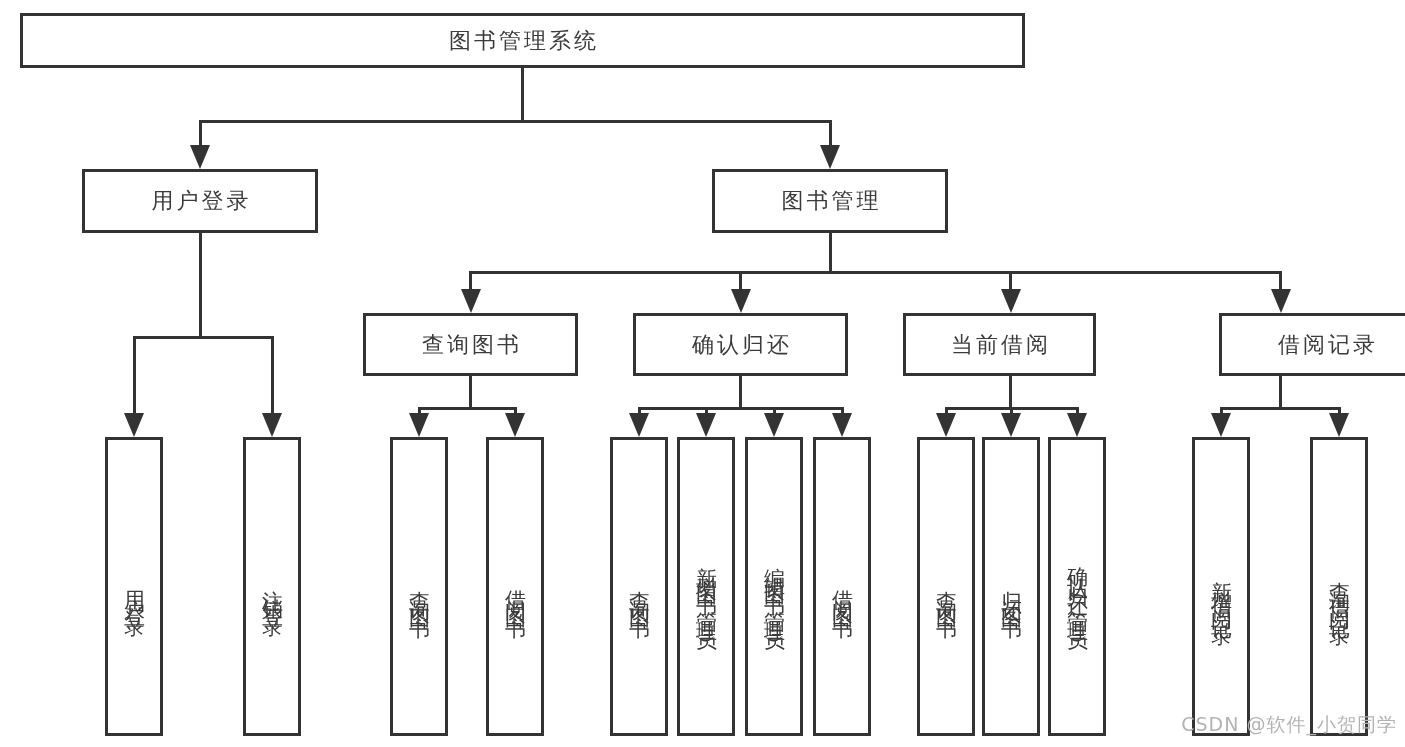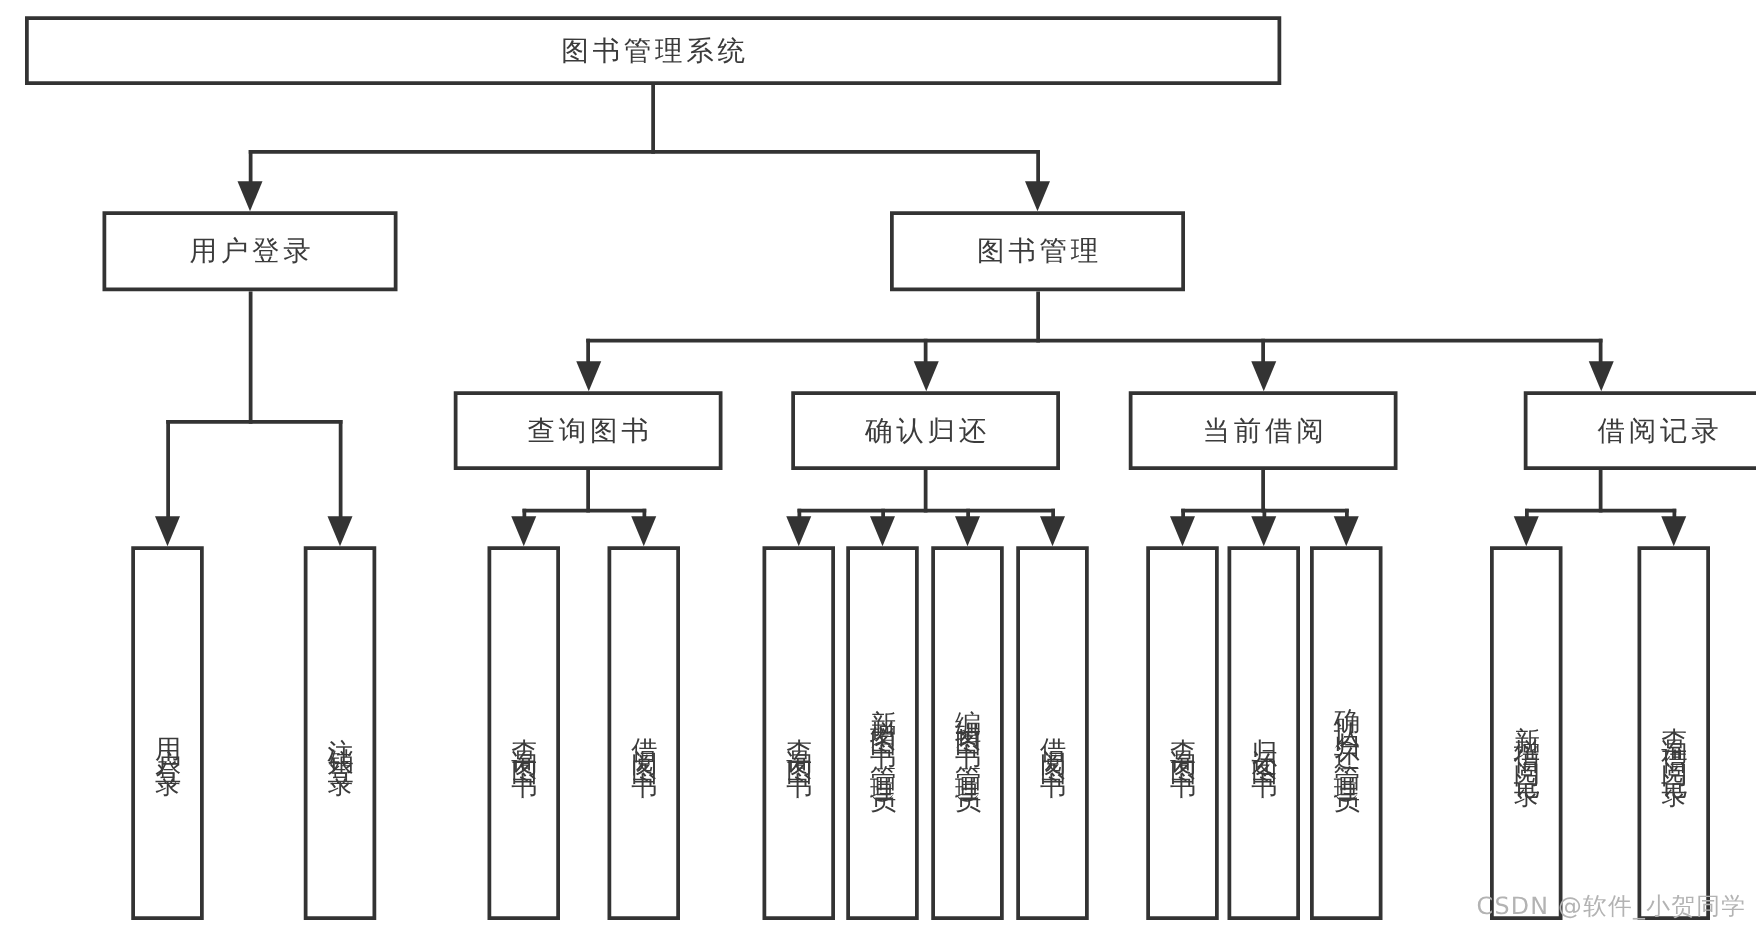--- a/index.html
+++ b/index.html
@@ -150,21 +150,21 @@
       </div>
       <div class="node v" style="left: 677px; top: 437px; width: 58px; height: 299px;">
         <span class="label">新增图书（管理员）</span>
       </div>
       <div class="node v" style="left: 745px; top: 437px; width: 58px; height: 299px;">
         <span class="label">编辑图书（管理员）</span>
       </div>
       <div class="node v" style="left: 813px; top: 437px; width: 58px; height: 299px;">
         <span class="label">借阅图书</span>
       </div>
-      <div class="node h" style="left: 903px; top: 313px; width: 215px; height: 63px;">
+      <div class="node h" style="left: 903px; top: 313px; width: 193px; height: 63px;">
         <span class="label">当前借阅</span>
       </div>
       <div class="node v" style="left: 917px; top: 437px; width: 58px; height: 299px;">
         <span class="label">查询图书</span>
       </div>
       <div class="node v" style="left: 982px; top: 437px; width: 58px; height: 299px;">
         <span class="label">归还图书</span>
       </div>
       <div class="node v" style="left: 1048px; top: 437px; width: 58px; height: 299px;">
         <span class="label">确认归还（管理员）</span>

